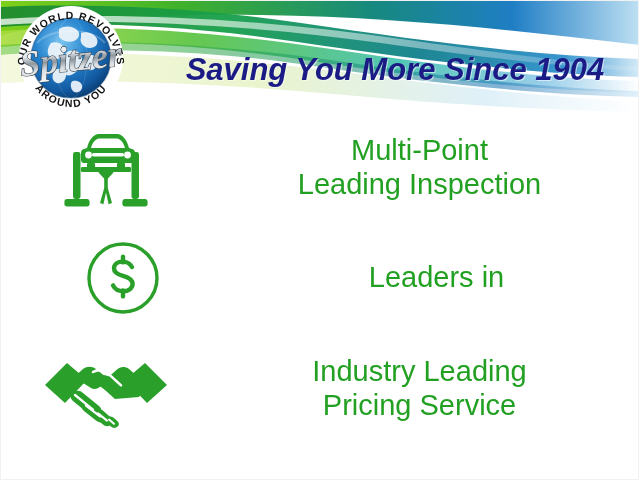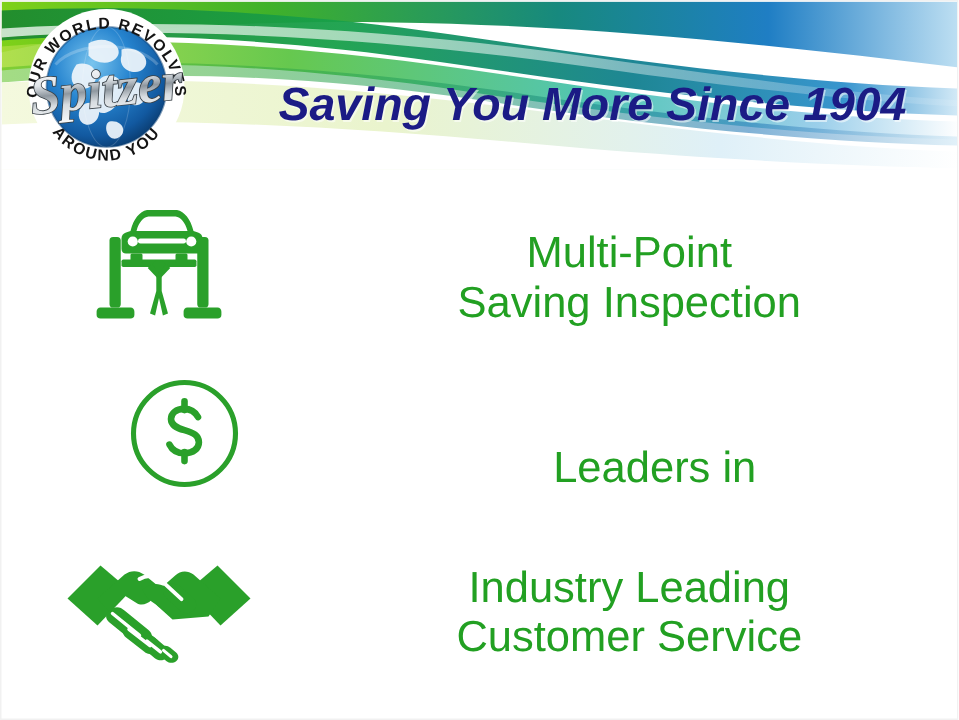--- a/index.html
+++ b/index.html
@@ -77,21 +77,21 @@
     left: 0;
     top: 112px;
     width: 639px;
     height: 330px;
   }
   .feature-row {
     position: absolute;
     left: 0;
     width: 639px;
     display: flex;
-    align-items: flex-end;
+    align-items: center;
   }
   .feature-icon {
     width: 210px;
     display: flex;
     align-items: center;
     justify-content: center;
     flex: 0 0 210px;
   }
   .feature-icon svg { display: block; }
   .feature-text {
@@ -273,21 +273,21 @@
             <circle cx="46" cy="50.5" r="5"></circle>
             <path d="M44.2,56 L47.8,56 L47.8,66 L52,81 L48.6,82.3 L46,70.6
                      L43.4,82.3 L40,81 L44.2,66 Z"></path>
             <path d="M45,57.5 L38.5,50.6 L41,48.1 L47.2,54.6 Z"></path>
             <path d="M47,57.5 L53.5,50.6 L51,48.1 L44.8,54.6 Z"></path>
           </g>
         </svg>
       </div>
       <div class="feature-text">
         <span class="line">Multi-Point</span>
-        <span class="line">Saving Inspection</span>
+        <span class="line">Leading Inspection</span>
       </div>
     </div>
 
     <div class="feature-row" id="row-pricing">
       <div class="feature-icon">
         <svg width="82" height="82" viewBox="0 0 82 82">
           <circle cx="41" cy="41" r="34" fill="none" stroke="#2aa02a" stroke-width="3.4"></circle>
           <g fill="none" stroke="#2aa02a" stroke-width="4.4" stroke-linecap="round" stroke-linejoin="round">
             <path d="M50,30 C48,26.4 44.6,24.6 40.6,24.6 C35.6,24.6 32,27.4 32,31.4
                      C32,35.4 35.4,37.2 41,38.8 C47,40.5 50.6,42.4 50.6,46.8
@@ -339,18 +339,18 @@
             <path d="M50,23 C55,20 61,20.6 65,24.4 L78,36.4" fill="none" stroke="#ffffff" stroke-width="2.6" stroke-linecap="round"></path>
             <path d="M32,46 L50,60.6" fill="none" stroke="#ffffff" stroke-width="2.3" stroke-linecap="round"></path>
             <path d="M43,56.6 L57,67.4" fill="none" stroke="#ffffff" stroke-width="2.3" stroke-linecap="round"></path>
             <path d="M55,64.4 L64,71.6" fill="none" stroke="#ffffff" stroke-width="2.2" stroke-linecap="round"></path>
             <path d="M66,70.6 L71,74.8" fill="none" stroke="#ffffff" stroke-width="2" stroke-linecap="round"></path>
           </g>
         </svg>
       </div>
       <div class="feature-text">
         <span class="line">Industry Leading</span>
-        <span class="line">Customer Service</span>
+        <span class="line">Pricing Service</span>
       </div>
     </div>
 
   </div>
 </div>
 
 </body></html>

